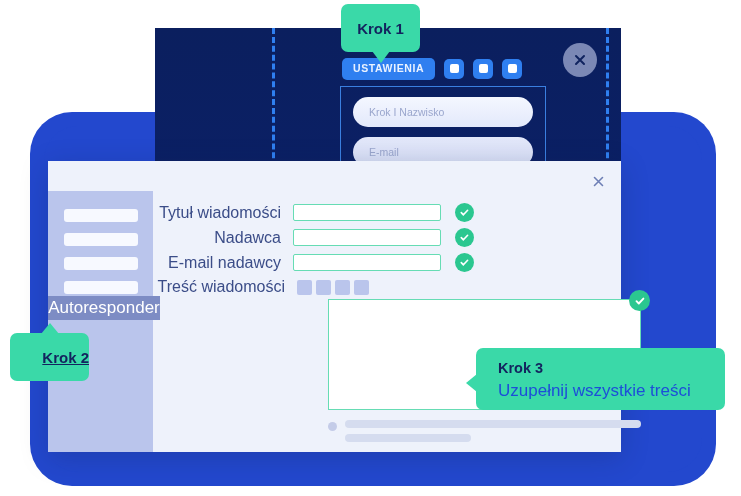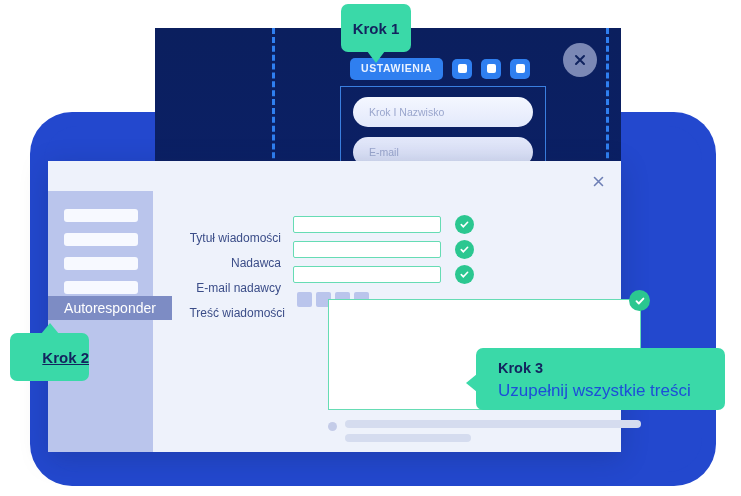--- a/index.html
+++ b/index.html
@@ -63,21 +63,20 @@
   .pill-settings {
     background: #2f7ff0;
     color: #eaf2ff;
     font-size: 10.5px;
     font-weight: 700;
     letter-spacing: 0.6px;
     padding: 5px 11px 5px 11px;
     border-radius: 5px;
     cursor: pointer;
     line-height: 1.1;
-    margin-left: 8px;
   }
   .sq-btn {
     width: 20px; height: 20px;
     border-radius: 5px;
     background: #2f7ff0;
     display: flex; align-items: center; justify-content: center;
     cursor: pointer;
   }
   .sq-btn i {
     display: block;
@@ -136,42 +135,41 @@
     width: 74px; height: 13px;
     margin: 0 auto 11px auto;
     background: #f7f9ff;
     border-radius: 3px;
     cursor: pointer;
   }
   .side-bar-item:first-child { margin-top: 18px; }
   .side-active {
     position: absolute;
     left: 0; bottom: 132px;
-    width: 124px; height: 24px;
+    width: 112px; height: 24px;
     background: #7d8cc4;
     color: #ffffff;
-    font-size: 14px;
+    font-size: 17px;
     display: flex; align-items: center; justify-content: center;
     cursor: pointer;
   }
 
   
   .form-area { position: absolute; left: 105px; top: 30px; right: 0; bottom: 0; }
   .frow {
     position: absolute;
     display: flex; align-items: center;
   }
   .frow .lbl {
     width: 140px;
     text-align: right;
     padding-right: 12px;
-    font-size: 12px;
+    font-size: 16px;
     color: #3b4d88;
     white-space: nowrap;
-    margin-top: 28px;
   }
   .finput {
     width: 148px; height: 17px;
     background: #ffffff;
     border: 1.4px solid #66dcb4;
     border-radius: 2px;
     cursor: text;
   }
   .check {
     width: 19px; height: 19px;
@@ -220,21 +218,21 @@
 
   
   .tip {
     position: absolute;
     background: #3ad9a8;
     border-radius: 7px;
     color: #13235e;
   }
   .tip-1 {
     left: 341px; top: 4px;
-    width: 70px; height: 48px;
+    width: 79px; height: 48px;
     display: flex; align-items: center; justify-content: center;
     font-size: 15px; font-weight: 700;
   }
   .tip-1:after {
     content: "";
     position: absolute;
     left: 50%; bottom: -11px; margin-left: -9px;
     border-left: 9px solid transparent;
     border-right: 9px solid transparent;
     border-top: 12px solid #3ad9a8;

